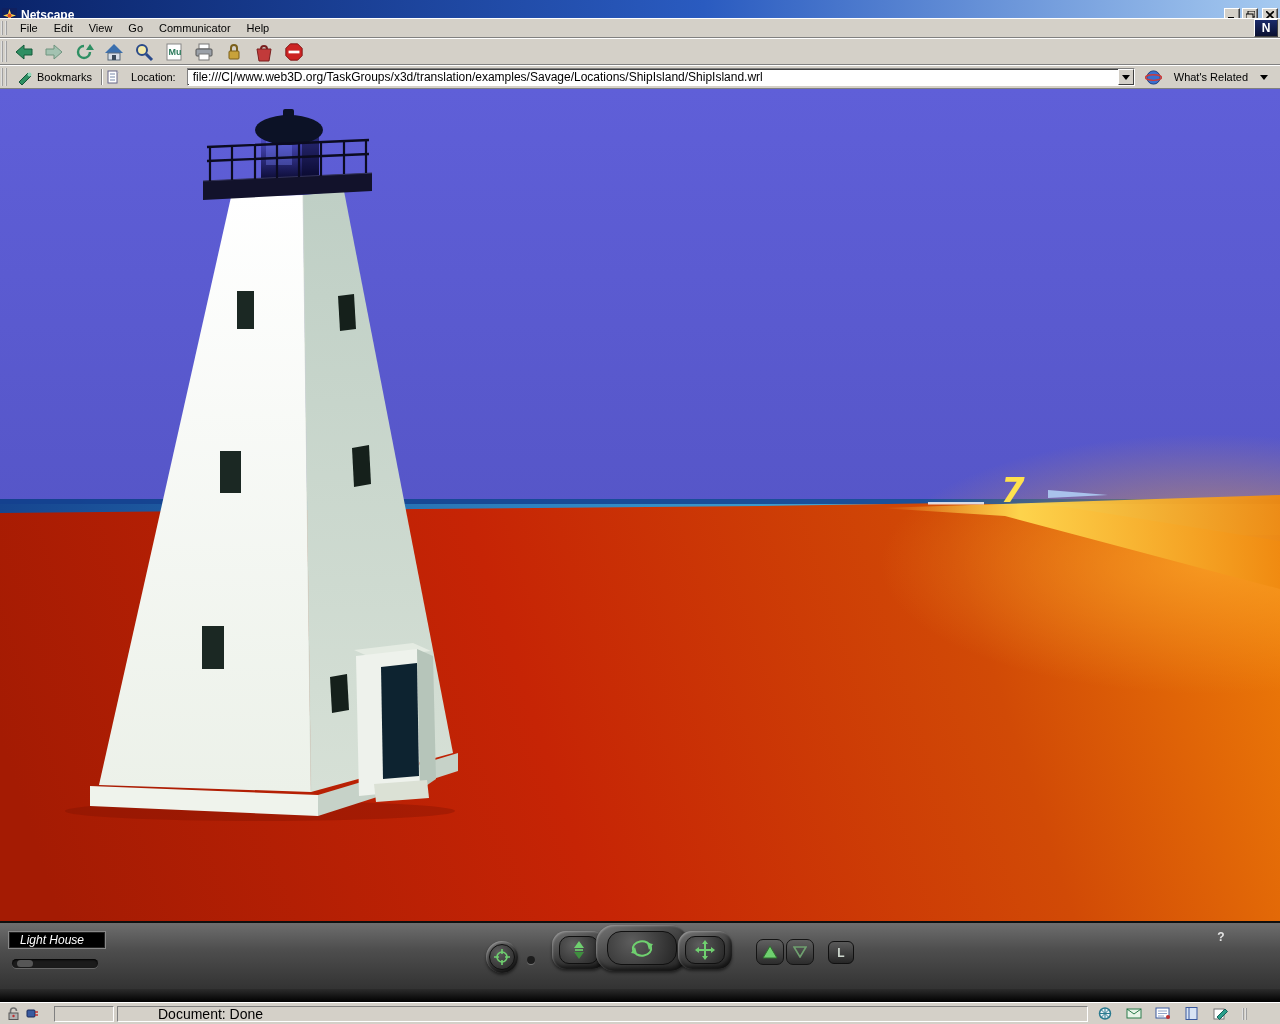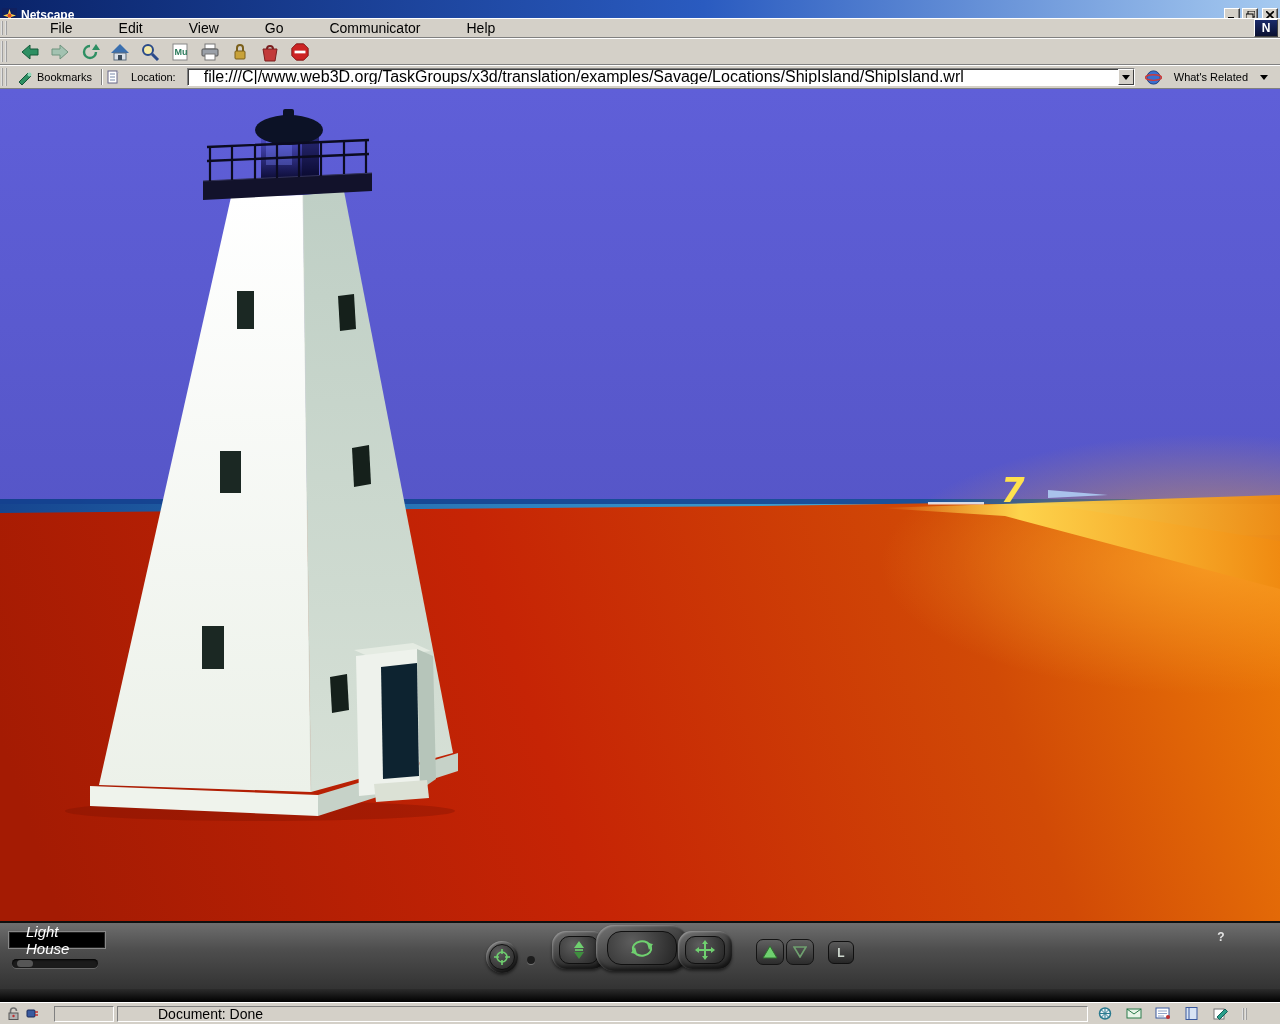--- a/index.html
+++ b/index.html
@@ -21,57 +21,57 @@
   .bar { position:absolute; left:0; width:1280px; background:#d4d0c8;
     border-top:1px solid #fff; border-bottom:1px solid #808080;
     display:flex; align-items:center; }
   .menubar { top:18px; height:20px; font-size:11px; }
   .toolbar { top:38px; height:27px; }
   .locbar  { top:65px; height:24px; font-size:11px;align-items:center; }
 
   .grip { width:8px; height:82%; margin:0 3px 0 1px; display:flex; gap:2px; }
   .grip i { width:2px; height:100%; background:linear-gradient(90deg,#ffffff,#808080); }
 
-  .menu-item { padding:2px 8px; font-size:14px;margin-left:30px; }
+  .menu-item { padding:2px 8px; font-size:11px; }
   .menu-spring { flex:1; }
   .throbber { width:24px; height:18px; margin-right:2px;
     background:linear-gradient(#1a2a6a,#0a1030); border:1px solid;
     border-color:#fff #404040 #404040 #fff;
     color:#fff; font-weight:bold; font-size:12px;
     display:flex; align-items:center; justify-content:center; }
 
   .tbtn { width:30px; height:26px; background:transparent; border:1px solid transparent;
-    display:flex; align-items:center; justify-content:flex-end; padding:0; }
+    display:flex; align-items:center; justify-content:flex-start; padding:0; }
 
   .loc-label { margin:0 11px; }
   .loc-btn { display:flex; align-items:center; gap:4px; padding:2px 5px; }
   .loc-sep { width:2px; height:70%; border-left:1px solid #808080; border-right:1px solid #fff; margin:0 4px; }
   .url-wrap { flex:1; height:18px; background:#fff; border:1px solid;
     border-color:#808080 #fff #fff #808080; box-shadow:inset 1px 1px 0 #404040;
     display:flex; align-items:center; margin-right:6px; }
-  .url-input { flex:1; border:0; outline:0; font-size:16px; height:14px;
-    font-family:"Liberation Sans",sans-serif; padding:0 5px;margin-left:11px; }
+  .url-input { flex:1; border:0; outline:0; font-size:12px; height:14px;
+    font-family:"Liberation Sans",sans-serif; padding:0 5px; }
   .drop-btn { width:16px; height:16px; background:#d4d0c8; border:1px solid;
     border-color:#fff #404040 #404040 #fff; display:flex; align-items:center; justify-content:center; padding:0; }
   .tri-down { width:0; height:0; border-left:4px solid transparent; border-right:4px solid transparent;
     border-top:5px solid #000; }
   .related-btn { display:flex; align-items:center; gap:12px; padding:2px 8px 2px 4px; margin-right:4px; }
 
   
   .viewport { position:absolute; top:89px; left:0; width:1280px; height:832px; background:#5a5ad2; }
 
   
   .pluginbar { position:absolute; top:921px; left:0; width:1280px; height:81px; }
   .dash-surface { position:absolute; top:0; left:0; width:1280px; height:68px;
     background:linear-gradient(#6e6e6e,#4e4e4e 40%,#333333); border-top:2px solid #101010; }
   .dash-bottom { position:absolute; top:68px; left:0; width:1280px; height:13px;
     background:linear-gradient(#2c2c2c,#000); }
   .vp-box { position:absolute; left:8px; top:8px; width:98px; height:18px; background:#000;
     border:1px solid #888; box-shadow:inset 0 0 0 1px #222;
-    color:#fff; font-size:15px; font-style:italic; display:flex; align-items:center; padding-left:17px; }
+    color:#fff; font-size:12px; font-style:italic; display:flex; align-items:center; padding-left:11px; }
   .vp-slider { position:absolute; left:12px; top:36px; width:86px; height:9px; background:#1b1b1b;
     border-radius:5px; box-shadow:inset 0 1px 2px #000, 0 1px 0 rgba(255,255,255,.2); }
   .vp-knob { position:absolute; left:5px; top:1px; width:16px; height:7px; background:#565656; border-radius:4px; }
   .pod { position:absolute; background:linear-gradient(160deg,#757575,#3c3c3c 55%,#272727);
     box-shadow:inset 1px 1px 2px rgba(255,255,255,.3), inset -2px -3px 4px rgba(0,0,0,.6), 0 2px 3px rgba(0,0,0,.5);
     display:flex; align-items:center; justify-content:center; }
   .podbtn { background:radial-gradient(circle at 35% 30%,#5d5d5d,#242424); border:1px solid #101010;
     border-radius:10px; display:flex; align-items:center; justify-content:center; padding:0; }
   .pod-seek { left:486px; top:18px; width:32px; height:32px; border-radius:50%; }
   .dash-dot { position:absolute; left:527px; top:33px; width:8px; height:8px; border-radius:50%;

